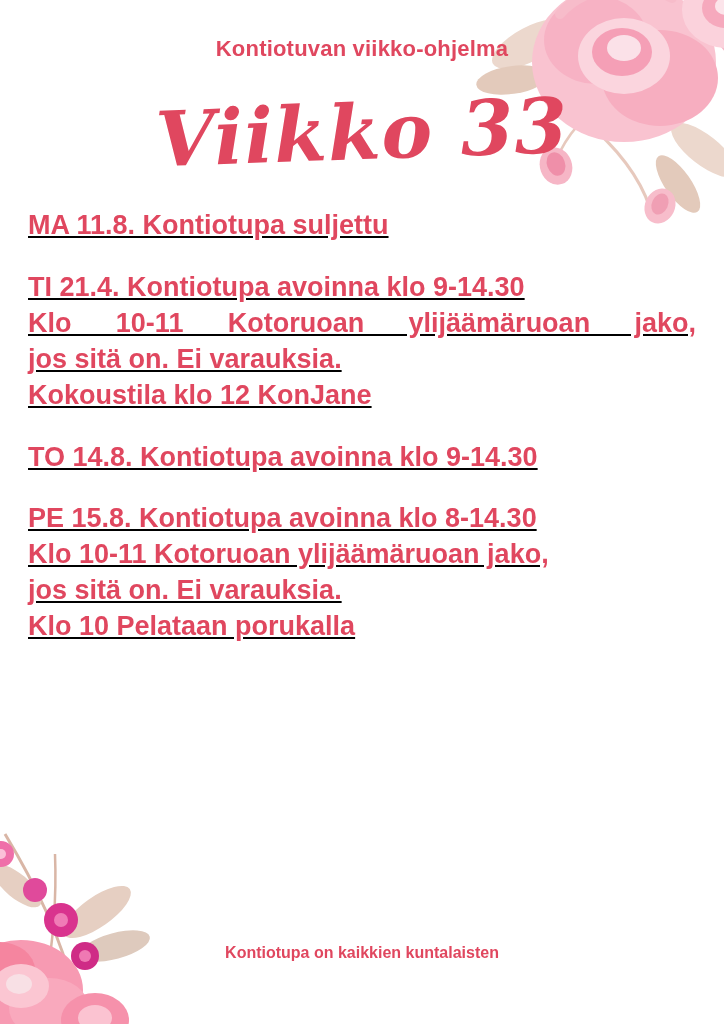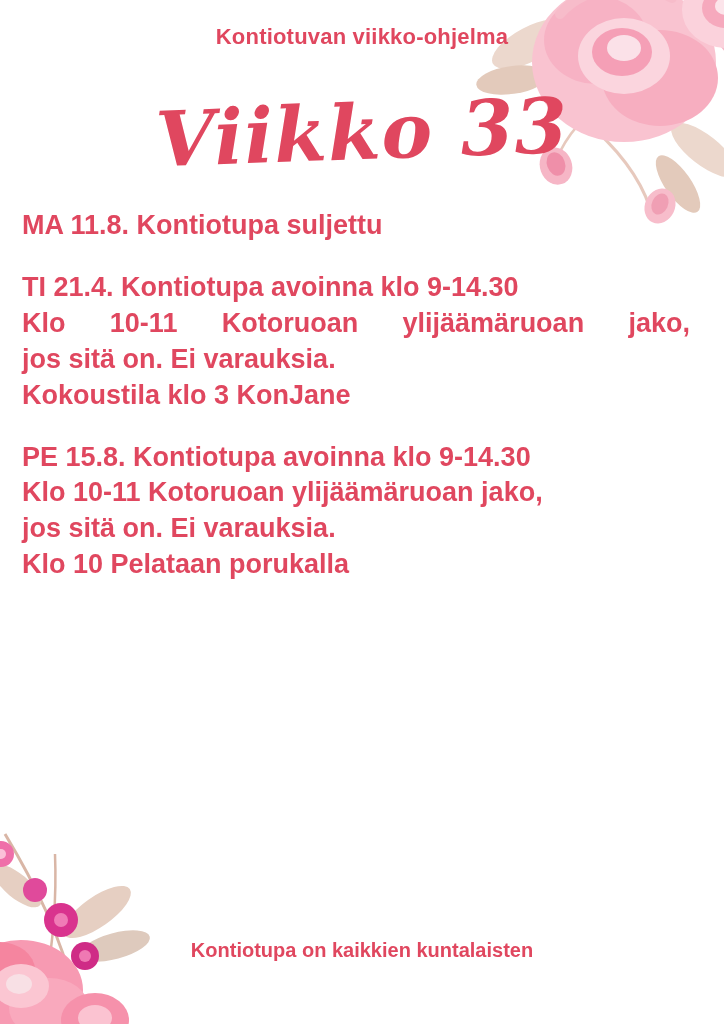--- a/index.html
+++ b/index.html
@@ -37,21 +37,21 @@
   .floral-bottom-left {
     bottom: -20px;
     left: -35px;
     width: 250px;
     height: 250px;
   }
 
   
   .subtitle {
     position: absolute;
-    top: 24px;
+    top: 36px;
     left: 0;
     width: 724px;
     text-align: center;
     font-size: 22px;
     font-weight: bold;
     color: #e0475f;
     letter-spacing: 0.2px;
   }
 
   .bigtitle {
@@ -66,22 +66,23 @@
     font-size: 76px;
     color: #e0475f;
     letter-spacing: 1px;
     transform: rotate(-2deg);
   }
 
   
   .content {
     position: absolute;
     top: 208px;
-    left: 22px;
+    left: 28px;
     width: 668px;
+    text-decoration: underline;
   }
   .block {
     margin-bottom: 26px;
   }
   .line {
     font-size: 27px;
     line-height: 1.33;
     color: #e0475f;
     font-weight: bold;
     white-space: pre-wrap;
@@ -92,21 +93,21 @@
   }
 
   
   .footer {
     position: absolute;
     bottom: 58px;
     left: 0;
     width: 724px;
     text-align: center;
     color: #e0475f;
-    font-size: 20px;
+    font-size: 16px;
     font-weight: bold;
     line-height: 1.55;
   }
   .footer div {
     white-space: pre-wrap;
   }
 </style>
 </head>
 <body>
 
@@ -178,29 +179,30 @@
   <div class="content">
 
     <div class="block">
       <div class="line">MA 11.8. Kontiotupa suljettu</div>
     </div>
 
     <div class="block">
       <div class="line">TI 21.4. Kontiotupa avoinna klo 9-14.30</div>
       <div class="line justify">Klo 10-11 Kotoruoan ylijäämäruoan jako,</div>
       <div class="line">jos sitä on. Ei varauksia.</div>
-      <div class="line">Kokoustila klo 3 KonJane</div>
-    </div>
-
-
-    <div class="block">
-    </div>
-
-    <div class="block">
-      <div class="line">PE 15.8. Kontiotupa avoinna klo 9-14.30</div>
+      <div class="line">Kokoustila klo 12 KonJane</div>
+    </div>
+
+
+    <div class="block">
+      <div class="line">TO 14.8. Kontiotupa avoinna klo 9-14.30</div>
+    </div>
+
+    <div class="block">
+      <div class="line">PE 15.8. Kontiotupa avoinna klo 8-14.30</div>
       <div class="line">Klo 10-11 Kotoruoan ylijäämäruoan jako,</div>
       <div class="line">jos sitä on. Ei varauksia.</div>
       <div class="line">Klo 10 Pelataan porukalla</div>
     </div>
 
   </div>
 
   <div class="footer">
     <div>Kontiotupa on kaikkien kuntalaisten</div>
   </div>

